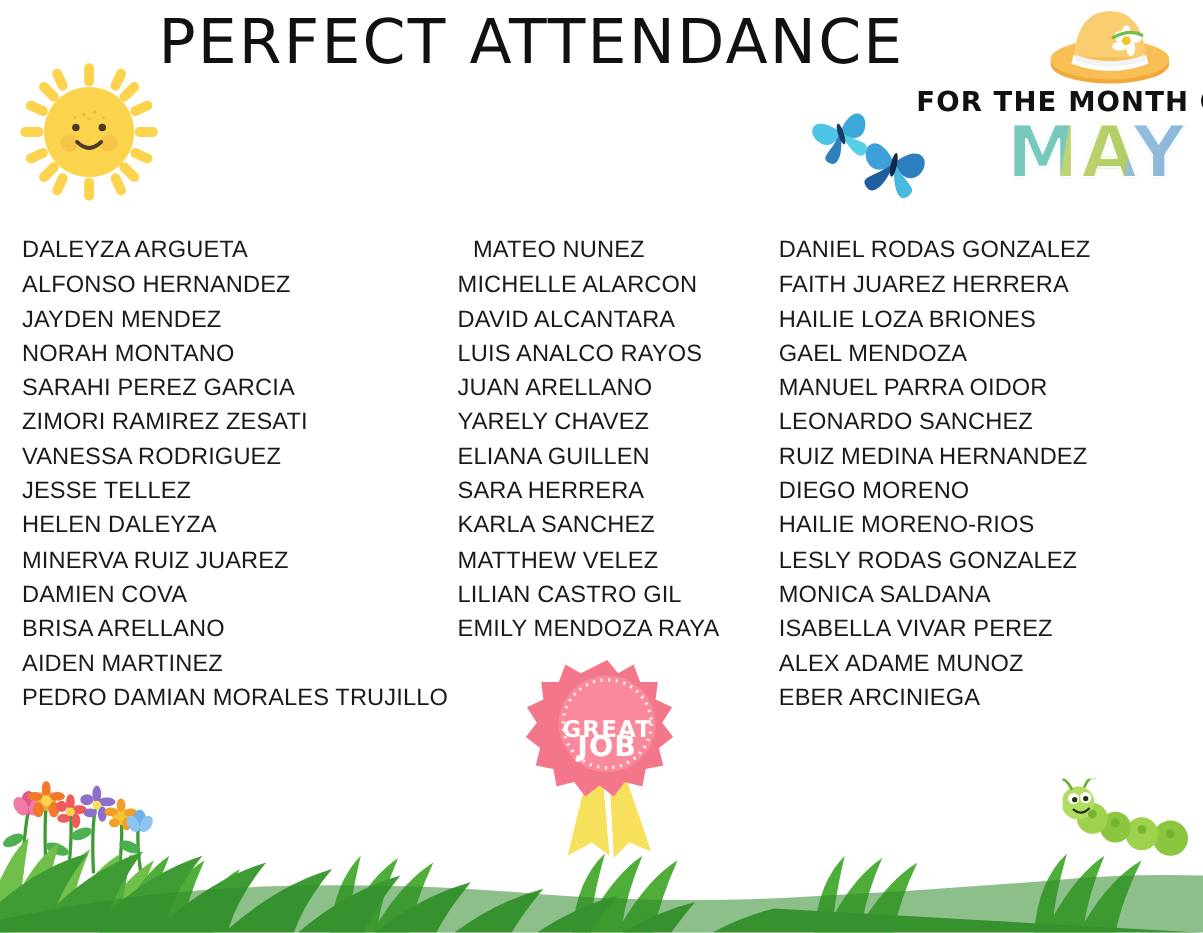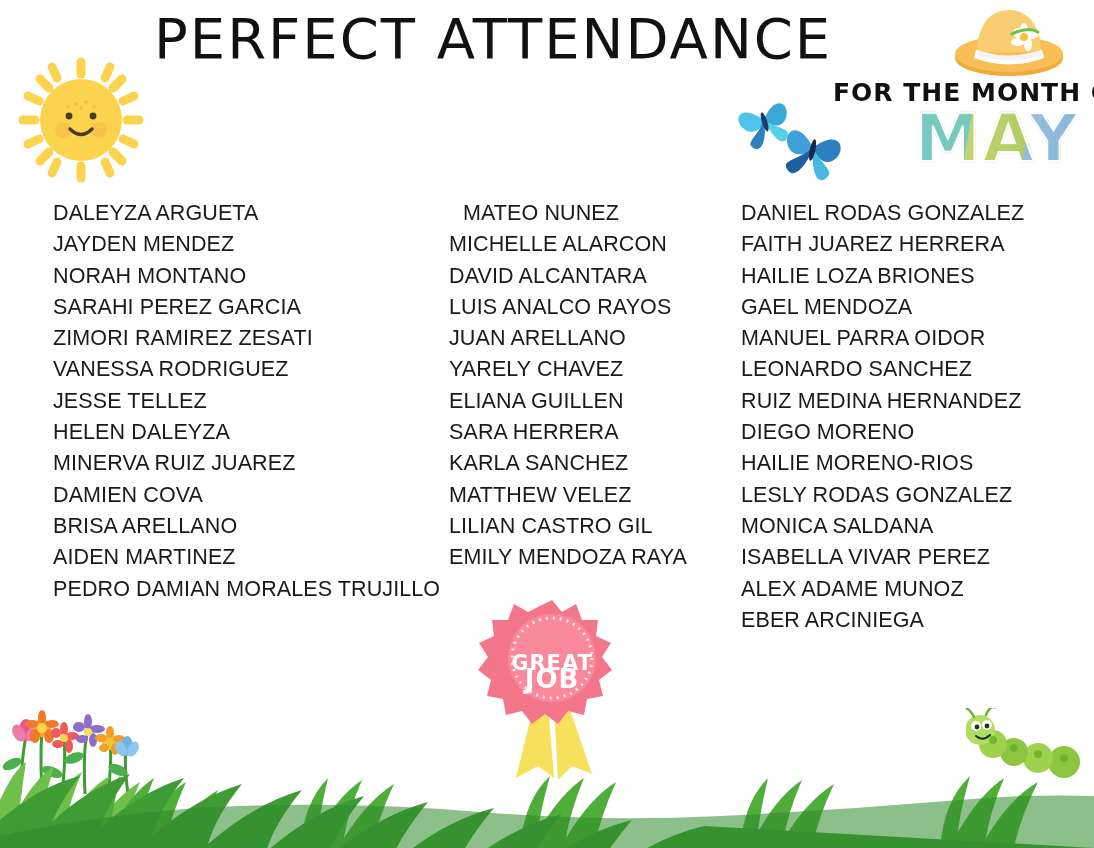--- a/index.html
+++ b/index.html
@@ -17,21 +17,21 @@
   .page {
     position: relative;
     width: 1094px;
     height: 848px;
     overflow: hidden;
   }
 
   
   .title {
     position: absolute;
-    left: 154px;
+    left: 144px;
     top: 6px;
     font-size: 56px;
     letter-spacing: 2px;
     color: #111111;
     font-family: "DejaVu Sans", sans-serif;
     font-weight: 400;
     white-space: nowrap;
   }
   .for-month {
     position: absolute;
@@ -89,22 +89,21 @@
   
   .columns {
     position: absolute;
     left: 0;
     top: 198px;
     width: 1094px;
     height: 480px;
   }
   .col {
     position: absolute;
-    top: 0;
-    margin-left: 33px;
+    top: 14px;
   }
   .col1 { left: 16px;  width: 400px; }
   .col2 { left: 416px; width: 280px; }
   .col3 { left: 708px; width: 380px; }
 
   .name {
     font-size: 21.5px;
     line-height: 31.3px;
     color: #1a1a1a;
     font-family: "Liberation Sans", sans-serif;
@@ -249,20 +248,21 @@
     </svg>
   </div>
 
   <div class="for-month">FOR THE MONTH OF</div>
   <div class="month-word">MAY</div>
 
   <div class="columns">
 
     <div class="col col1">
       <div class="name">DALEYZA ARGUETA</div>
+      <div class="name">ALFONSO HERNANDEZ</div>
       <div class="name">JAYDEN MENDEZ</div>
       <div class="name">NORAH MONTANO</div>
       <div class="name">SARAHI PEREZ GARCIA</div>
       <div class="name">ZIMORI RAMIREZ ZESATI</div>
       <div class="name">VANESSA RODRIGUEZ</div>
       <div class="name">JESSE TELLEZ</div>
       <div class="name">HELEN DALEYZA</div>
       <div class="name">MINERVA RUIZ JUAREZ</div>
       <div class="name">DAMIEN COVA</div>
       <div class="name">BRISA ARELLANO</div>

